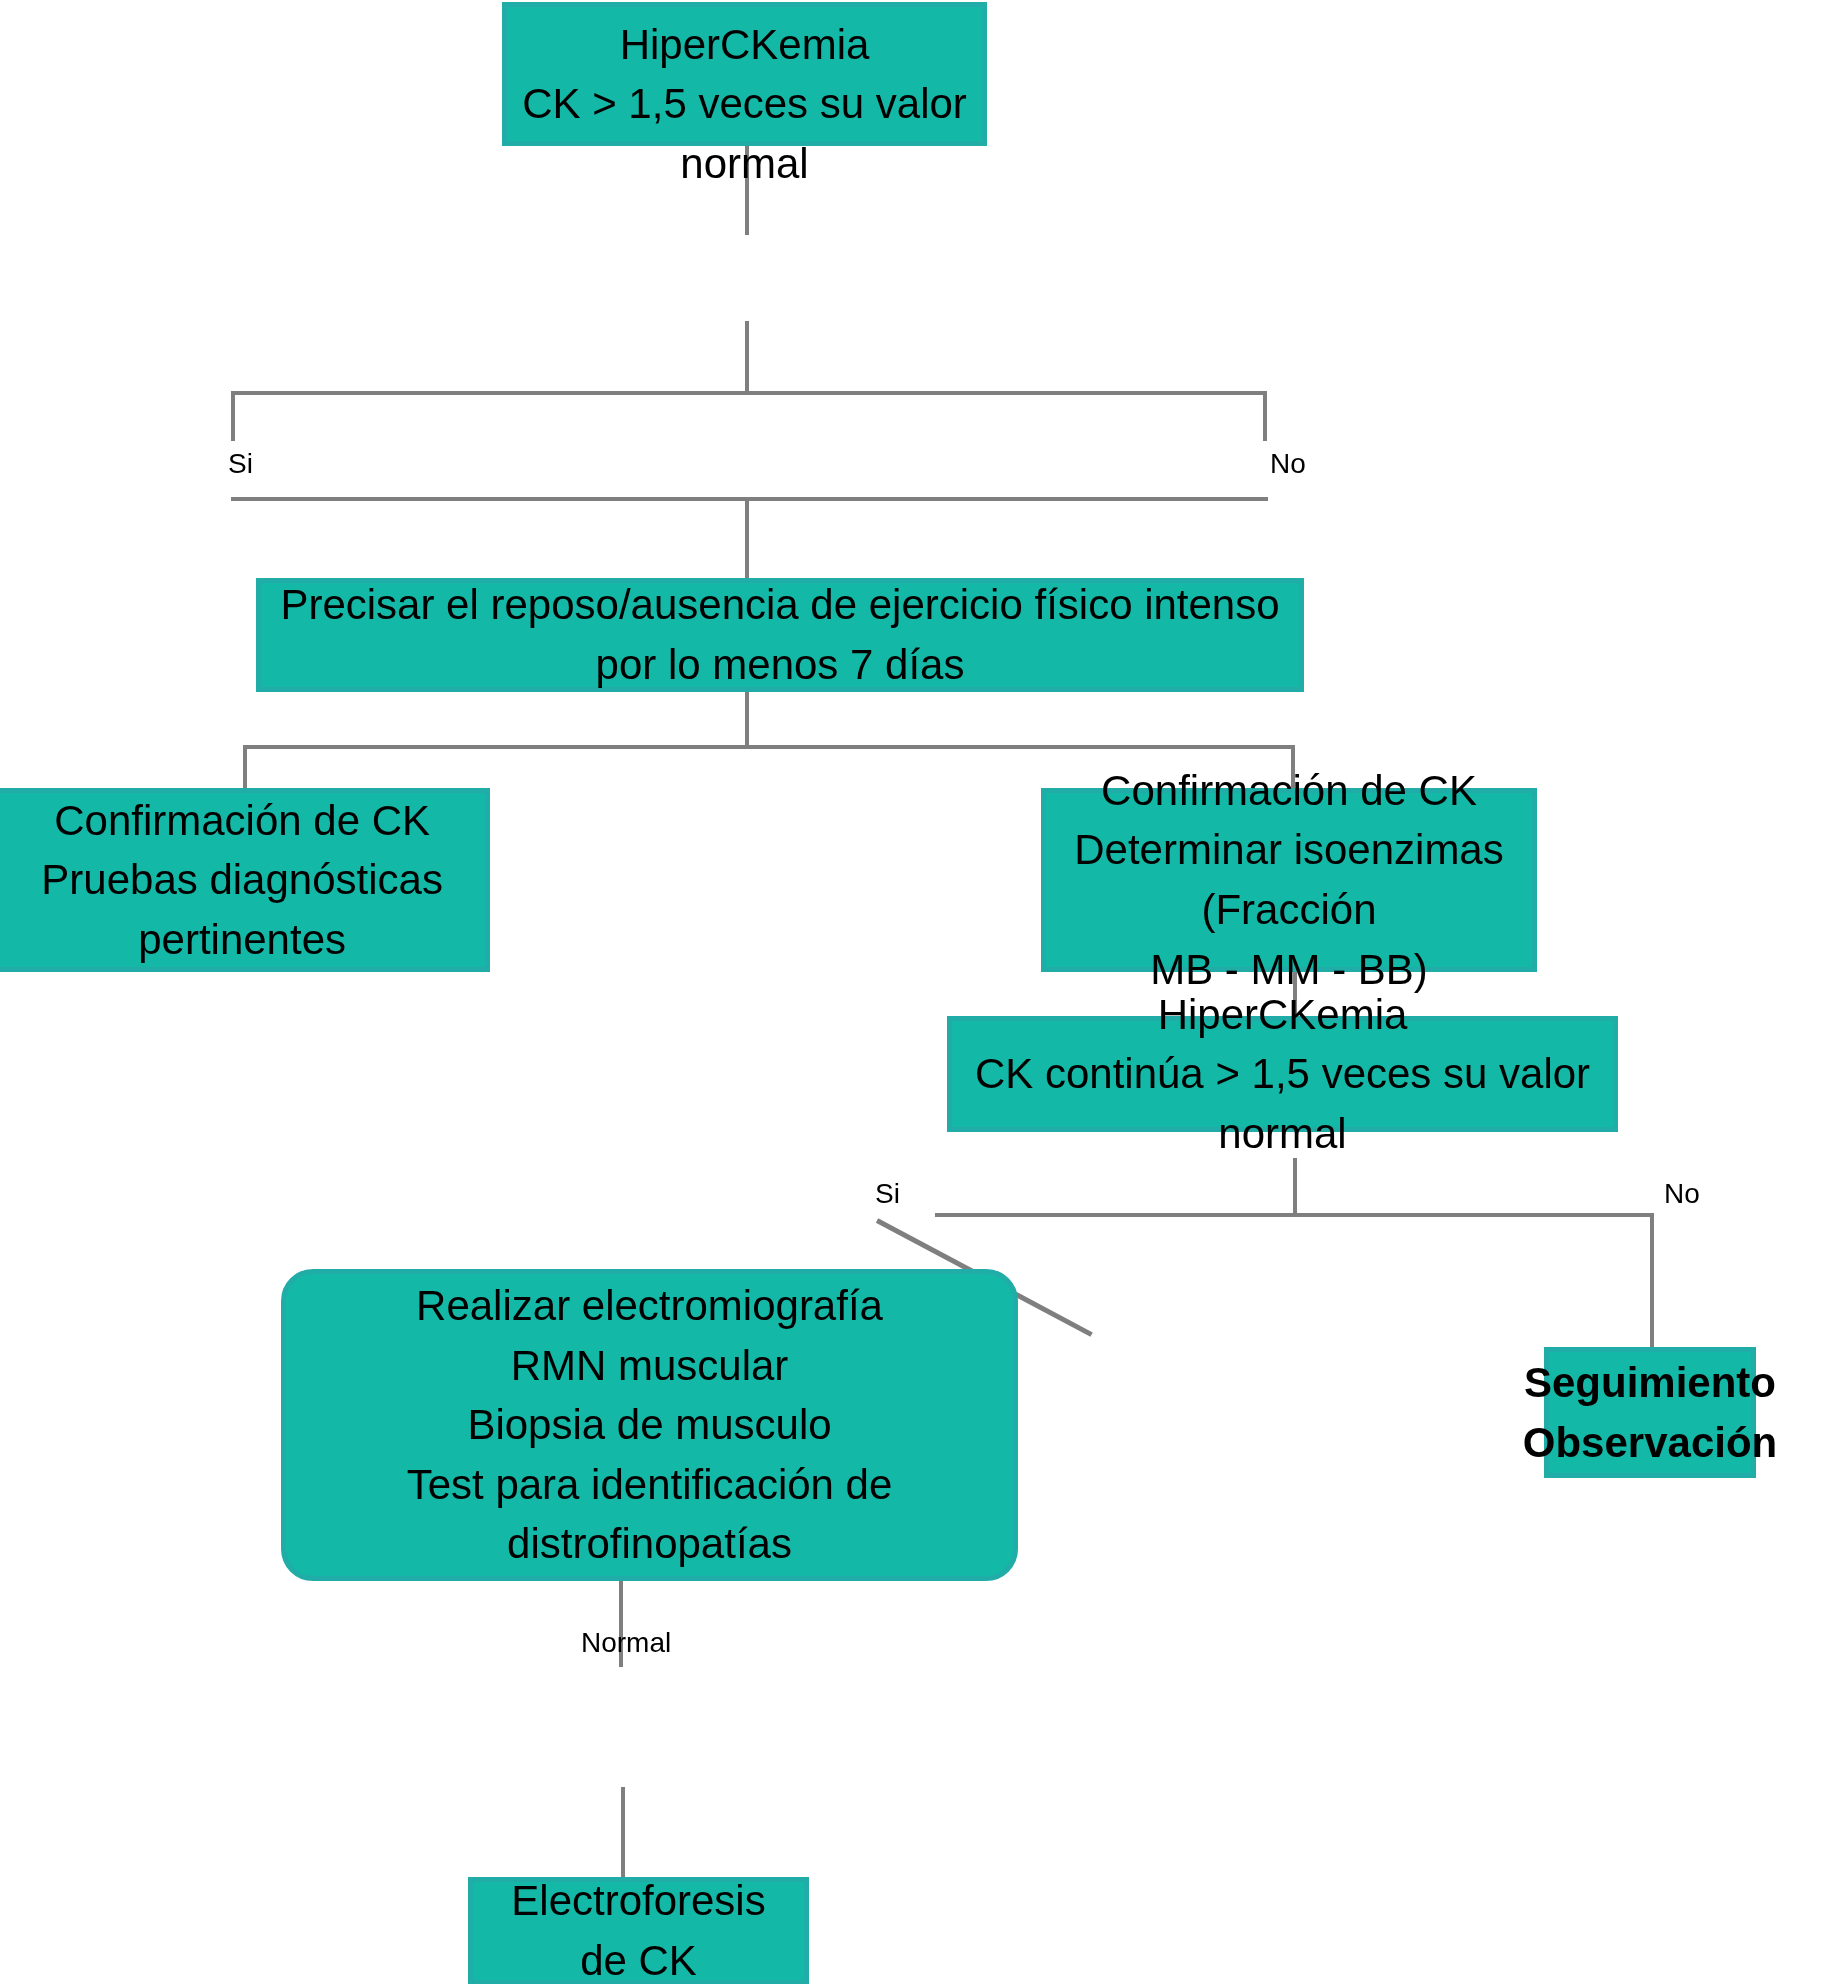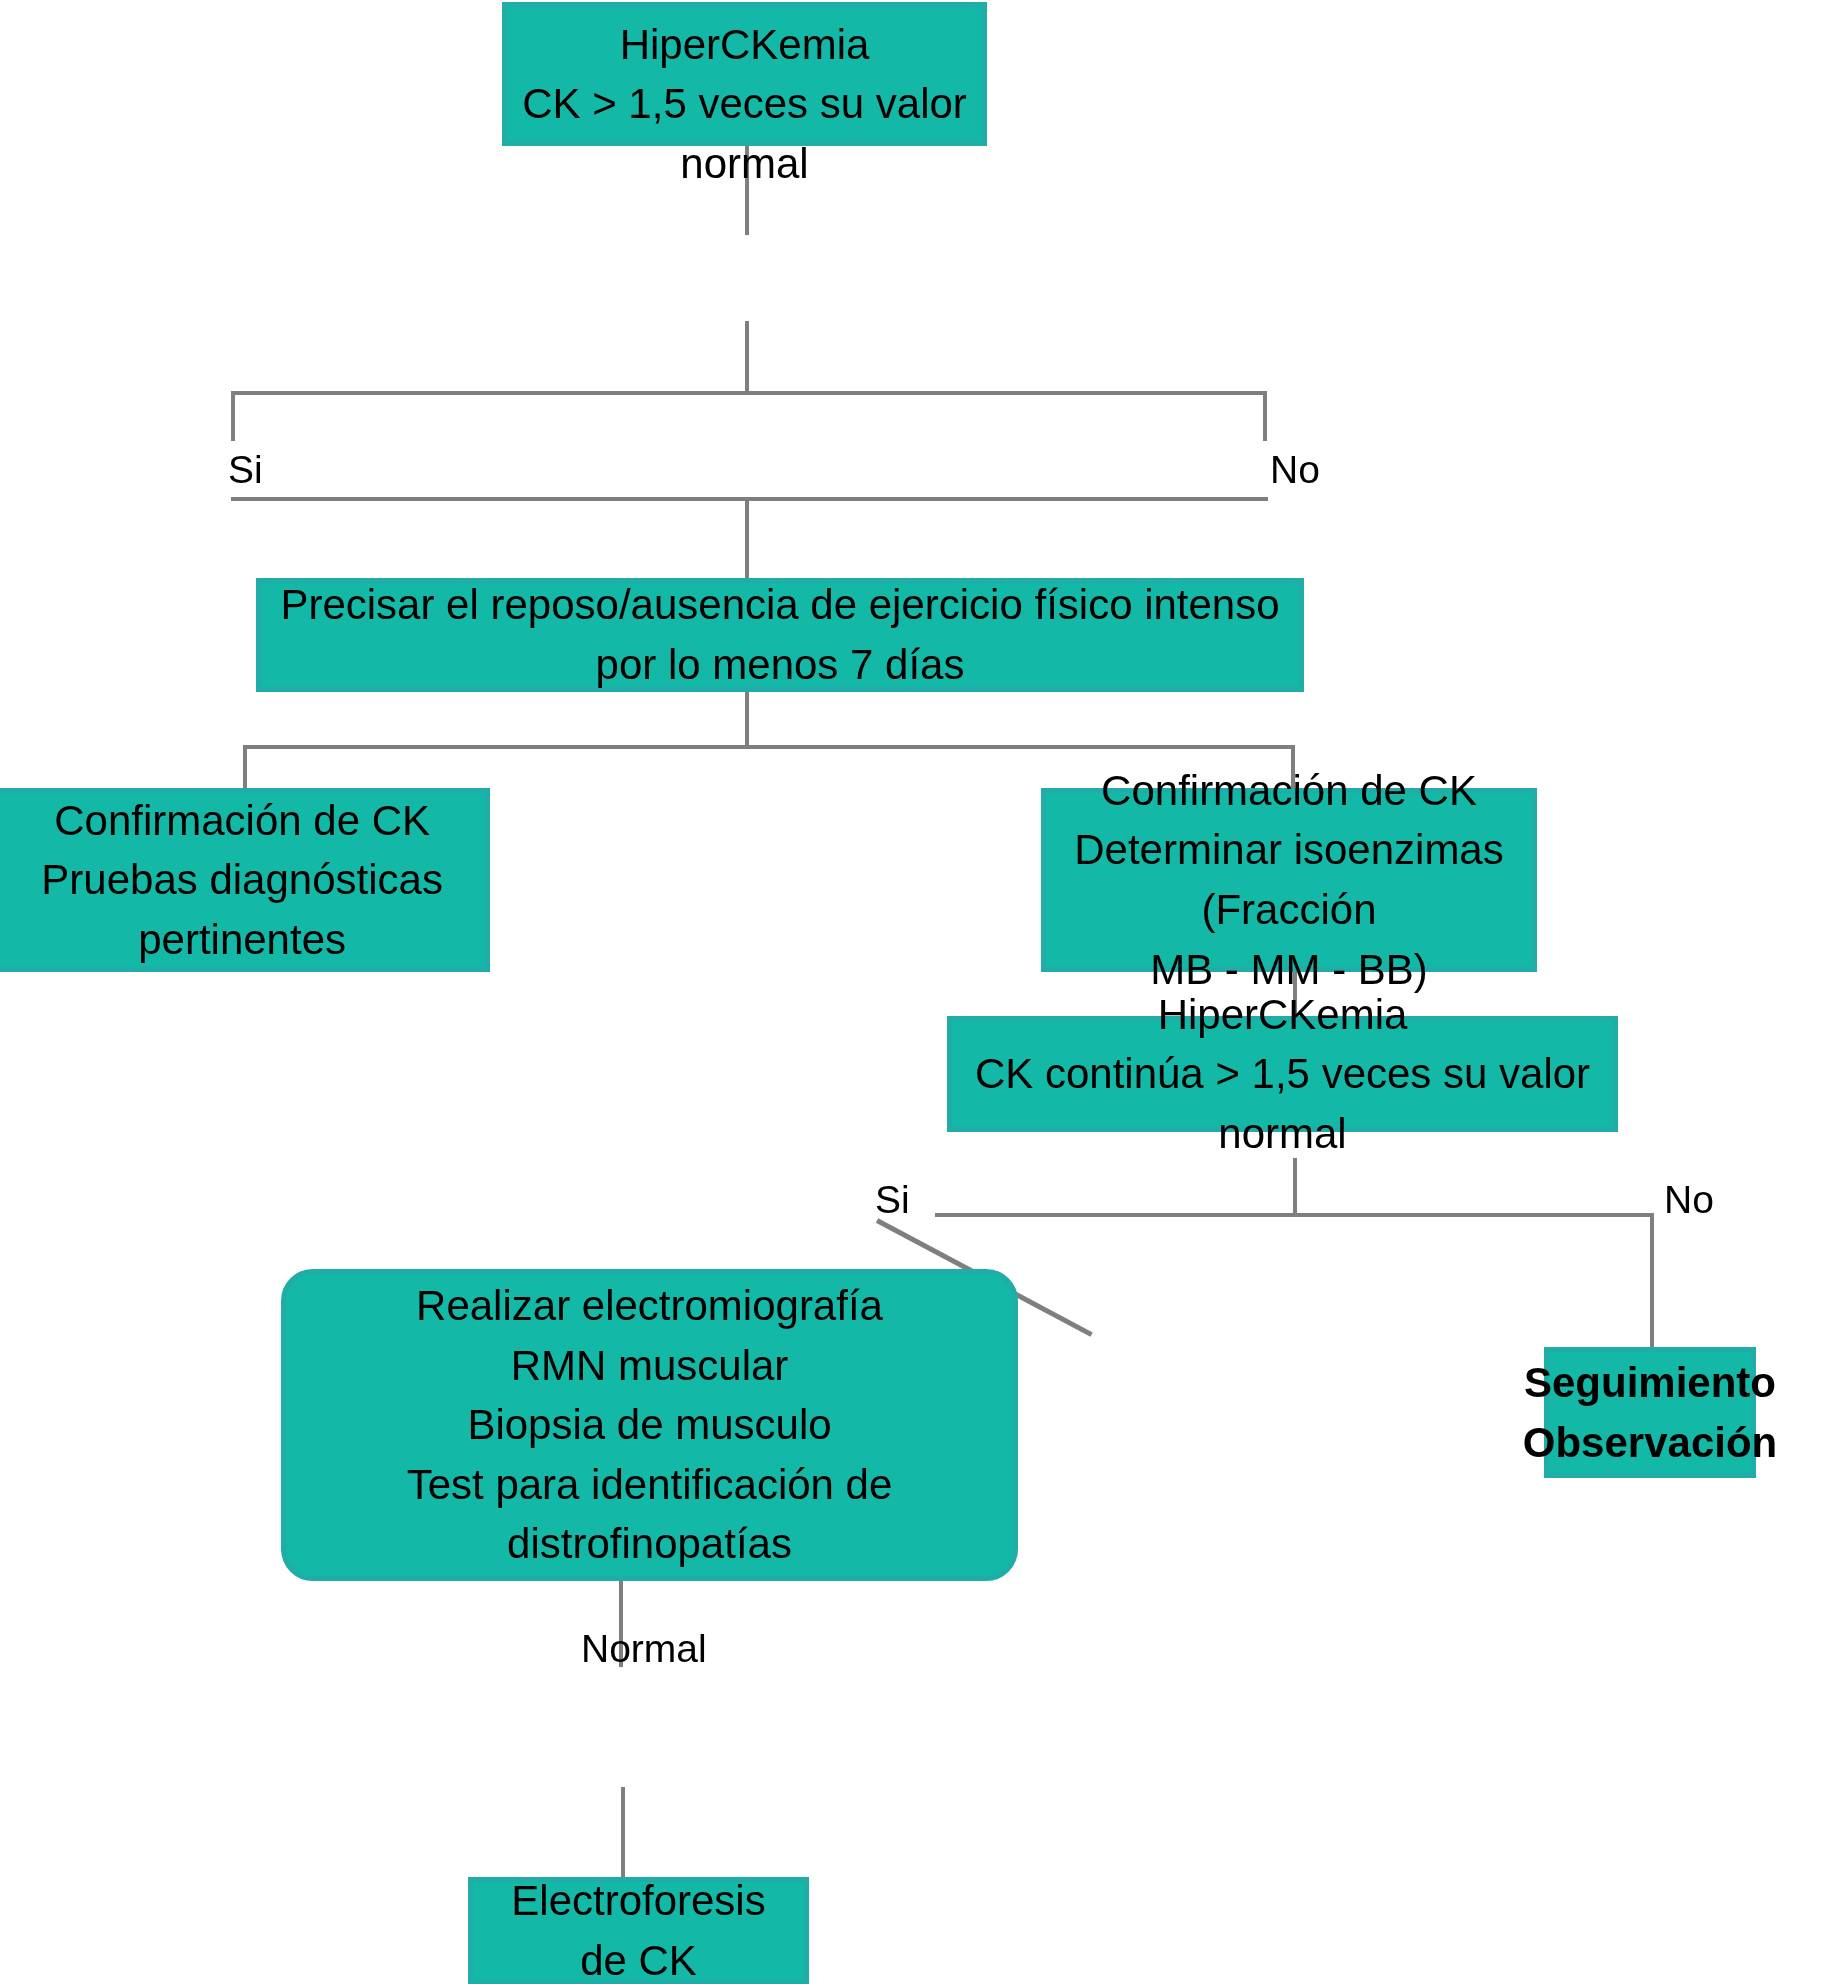--- a/index.html
+++ b/index.html
@@ -47,21 +47,21 @@
     background: #7F7F7F;
     height: 5.1px;
     transform-origin: 0 50%;
     z-index: 1;
   }
 
   .label {
     position: absolute;
     color: #000000;
     font-family: "Liberation Sans", sans-serif;
-    font-size: 39px;
+    font-size: 28px;
     line-height: 1;
     white-space: nowrap;
     z-index: 4;
   }
 </style>
 </head>
 <body>
 
 <div id="canvas">
 

